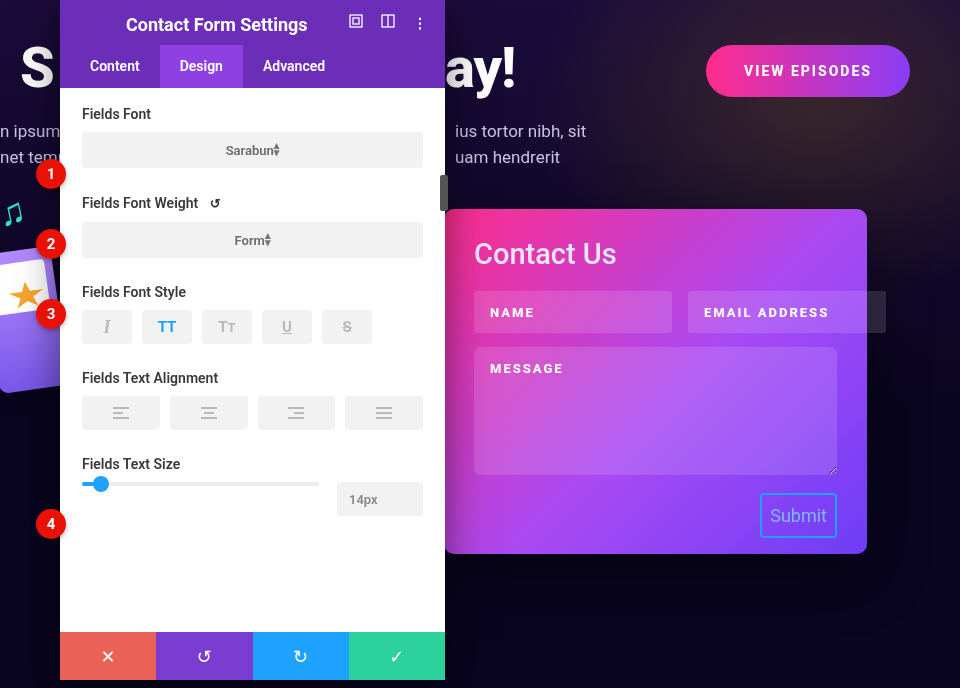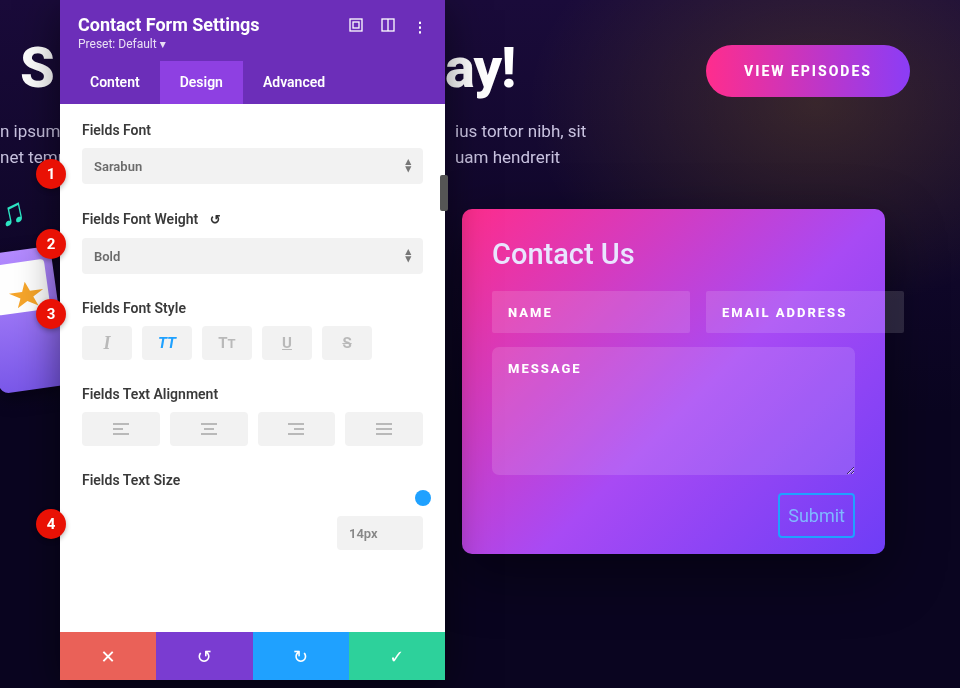--- a/index.html
+++ b/index.html
@@ -12,62 +12,62 @@
 .bg-para { position:absolute; left:0; top:115px; width:640px; color:#c9c3e0; font-size:17px; line-height:1.55; padding-left:0; }
 .bg-para div { white-space:pre; }
 .bg-cta { position:absolute; right:50px; top:45px; padding:18px 38px; border-radius:999px; background:linear-gradient(90deg,#ff2d8d 0%, #8b3df6 100%); color:#fff; font-weight:800; font-size:14px; letter-spacing:2px; cursor:pointer; }
 .bg-illus { position:absolute; left:-10px; top:200px; width:80px; height:220px; }
 .bg-illus .note { position:absolute; left:8px; top:-10px; width:40px; height:40px; color:#2de6c4; font-size:36px; transform:rotate(-12deg); }
 .bg-illus .card { position:absolute; left:0; top:50px; width:70px; height:140px; background:linear-gradient(180deg,#b48bff,#7a58e9); border-radius:10px; transform:rotate(-8deg); box-shadow:0 6px 18px rgba(0,0,0,0.4); }
 .bg-illus .screen { position:absolute; left:8px; top:12px; width:54px; height:50px; background:#fff; border-radius:4px; }
 .bg-illus .star { position:absolute; left:14px; top:20px; width:36px; height:28px; background:#f7a62b; clip-path:polygon(50% 0,61% 35%,98% 35%,68% 57%,79% 91%,50% 70%,21% 91%,32% 57%,2% 35%,39% 35%); }
 
 
-.contact-card { position:absolute; left:462px; top:209px; width:423px; height:345px; border-radius:10px; background:linear-gradient(135deg,#ff2d8d 0%, #a84af4 55%, #6e3df6 100%); padding:28px 30px; box-shadow:0 20px 60px rgba(0,0,0,0.45); }
+.contact-card { position:absolute; left:444px; top:209px; width:423px; height:345px; border-radius:10px; background:linear-gradient(135deg,#ff2d8d 0%, #a84af4 55%, #6e3df6 100%); padding:28px 30px; box-shadow:0 20px 60px rgba(0,0,0,0.45); }
 .contact-title { color:#e9e6ff; font-size:29px; font-weight:500; margin-bottom:20px; }
 .cf-row { display:flex; gap:16px; }
 .cf-input { flex:1; background:rgba(255,255,255,0.13); border:none; height:42px; padding:0 16px; color:#fff; font-size:13px; font-weight:800; letter-spacing:2px; text-transform:uppercase; border-radius:2px; }
 .cf-input::placeholder { color:#fff; font-weight:800; letter-spacing:2px; }
 .cf-textarea { width:100%; height:128px; margin-top:14px; background:rgba(255,255,255,0.13); border:none; padding:14px 16px; color:#fff; font-size:13px; font-weight:800; letter-spacing:2px; text-transform:uppercase; resize:vertical; border-radius:7px; }
 .cf-textarea::placeholder { color:#fff; font-weight:800; letter-spacing:2px; }
 .cf-submit-row { display:flex; justify-content:flex-end; margin-top:14px; }
 .cf-submit { border:2px solid #1fa1ff; background:transparent; color:#7fb8ff; font-size:18px; padding:10px 8px; border-radius:4px; cursor:pointer; }
 
 
 .panel { position:absolute; left:60px; top:0; width:385px; height:680px; background:#fff; box-shadow:0 10px 40px rgba(0,0,0,0.5); display:flex; flex-direction:column; z-index:10; }
 .p-head { background:#6c2eb9; color:#fff; padding:14px 18px 10px; }
-.p-head-row1 { display:flex; align-items:flex-end; justify-content:space-between; }
+.p-head-row1 { display:flex; align-items:flex-start; justify-content:space-between;margin-left:48px; }
 .p-title { font-size:18px; font-weight:700; }
 .p-head-icons { display:flex; gap:18px; align-items:center; }
 .p-head-icons span { cursor:pointer; font-size:14px; }
 .p-preset { font-size:12px; opacity:0.85; margin-top:2px; cursor:pointer; }
 .p-tabs { display:flex; background:#6c2eb9; }
 .p-tab { flex:0 0 auto; padding:13px 20px 14px; color:#fff; font-size:14px; font-weight:600; cursor:pointer; }
 .p-tab.active { background:#8e40e2; }
 .p-tab.first { padding-left:30px; }
 .p-body { flex:1; overflow:auto; padding:18px 22px 8px; }
 .p-body::-webkit-scrollbar { width:0; }
 .group { margin-bottom:26px; }
 .g-label { font-size:14px; color:#3a3a3a; font-weight:600; margin-bottom:10px; display:flex; align-items:center; gap:8px; }
 .g-label .reset-ic { width:18px; height:18px; display:inline-flex; align-items:center; justify-content:center; font-size:13px; color:#333; cursor:pointer; }
-.select { width:100%; background:#f2f2f2; border:none; height:36px; border-radius:4px; padding:0 12px; display:flex; align-items:center; justify-content:space-between; color:#6b6b6b; font-size:13px; font-weight:600; cursor:pointer; }
+.select { width:100%; background:#f2f2f2; border:none; height:36px; border-radius:4px; padding:0 12px; display:flex; align-items:center; justify-content:center; color:#6b6b6b; font-size:13px; font-weight:600; cursor:pointer; }
 .select .chev { font-size:11px; color:#777; line-height:0.6; }
 .btn-row { display:flex; gap:10px; }
 .sq-btn { width:50px; height:34px; background:#f2f2f2; border-radius:4px; display:flex; align-items:center; justify-content:center; color:#b9b9b9; cursor:pointer; font-weight:700; font-size:15px; }
-.sq-btn.active { color:#1fa1ff;font-style:italic; }
+.sq-btn.active { color:#1fa1ff; }
 .sq-btn .it { font-style:italic; font-family:Georgia,serif; font-size:18px; }
 .sq-btn .tt { font-size:15px; letter-spacing:0; }
 .sq-btn .ttsm { font-size:13px; }
 .sq-btn .und { text-decoration:underline; }
 .sq-btn .strike { text-decoration:line-through; }
 .align-row { display:flex; gap:10px; }
 .align-btn { flex:1; height:34px; background:#f2f2f2; border-radius:4px; display:flex; align-items:center; justify-content:center; cursor:pointer; }
 .align-btn svg { width:16px; height:12px; }
 .align-btn line { stroke:#b9b9b9; stroke-width:2; }
-.slider-row { display:flex; align-items:flex-end; gap:18px;flex-direction:column; }
+.slider-row { display:flex; align-items:flex-start; gap:18px; }
 .slider-track { flex:1; height:4px; background:#eee; border-radius:99px; position:relative; }
 .slider-fill { position:absolute; left:0; top:0; height:100%; background:#1fa1ff; border-radius:99px; }
 .slider-thumb { position:absolute; top:50%; width:16px; height:16px; background:#1fa1ff; border-radius:50%; transform:translate(-50%,-50%); cursor:pointer; }
 .slider-val { width:86px; height:34px; background:#f2f2f2; border-radius:4px; display:flex; align-items:center; padding:0 12px; color:#878787; font-size:13px; font-weight:600; }
 
 .p-footer { display:flex; height:48px; }
 .fbtn { flex:1; display:flex; align-items:center; justify-content:center; color:#fff; font-size:18px; cursor:pointer; }
 .fbtn.cancel { background:#ea6158; }
 .fbtn.undo { background:#7a3cd1; }
 .fbtn.redo { background:#1fa1ff; }
@@ -129,21 +129,20 @@
         </span>
         <span>
           <svg width="14" height="14" viewBox="0 0 14 14">
               <rect x="1" y="1" width="12" height="12" fill="none" stroke="#fff" stroke-width="1.3"></rect>
               <line x1="7" y1="1" x2="7" y2="13" stroke="#fff" stroke-width="1.3"></line>
             </svg>
         </span>
         <span style="font-weight:900;">⋮</span>
       </div>
     </div>
-    <div class="p-preset">Preset: Default ▾</div>
   </div>
   <div class="p-tabs">
     <div class="p-tab first">Content</div>
     <div class="p-tab active">Design</div>
     <div class="p-tab">Advanced</div>
   </div>
 
   <div class="p-body">
     <div class="group">
       <div class="g-label">Fields Font</div>
@@ -152,21 +151,21 @@
         <span class="chev">▴<br>▾</span>
       </div>
     </div>
 
     <div class="group">
       <div class="g-label">
         <span>Fields Font Weight</span>
         <span class="reset-ic">↺</span>
       </div>
       <div class="select">
-        <span>Bold</span>
+        <span>Form</span>
         <span class="chev">▴<br>▾</span>
       </div>
     </div>
 
     <div class="group">
       <div class="g-label">Fields Font Style</div>
       <div class="btn-row">
         <div class="sq-btn">
             <span class="it">I</span>
           </div>

